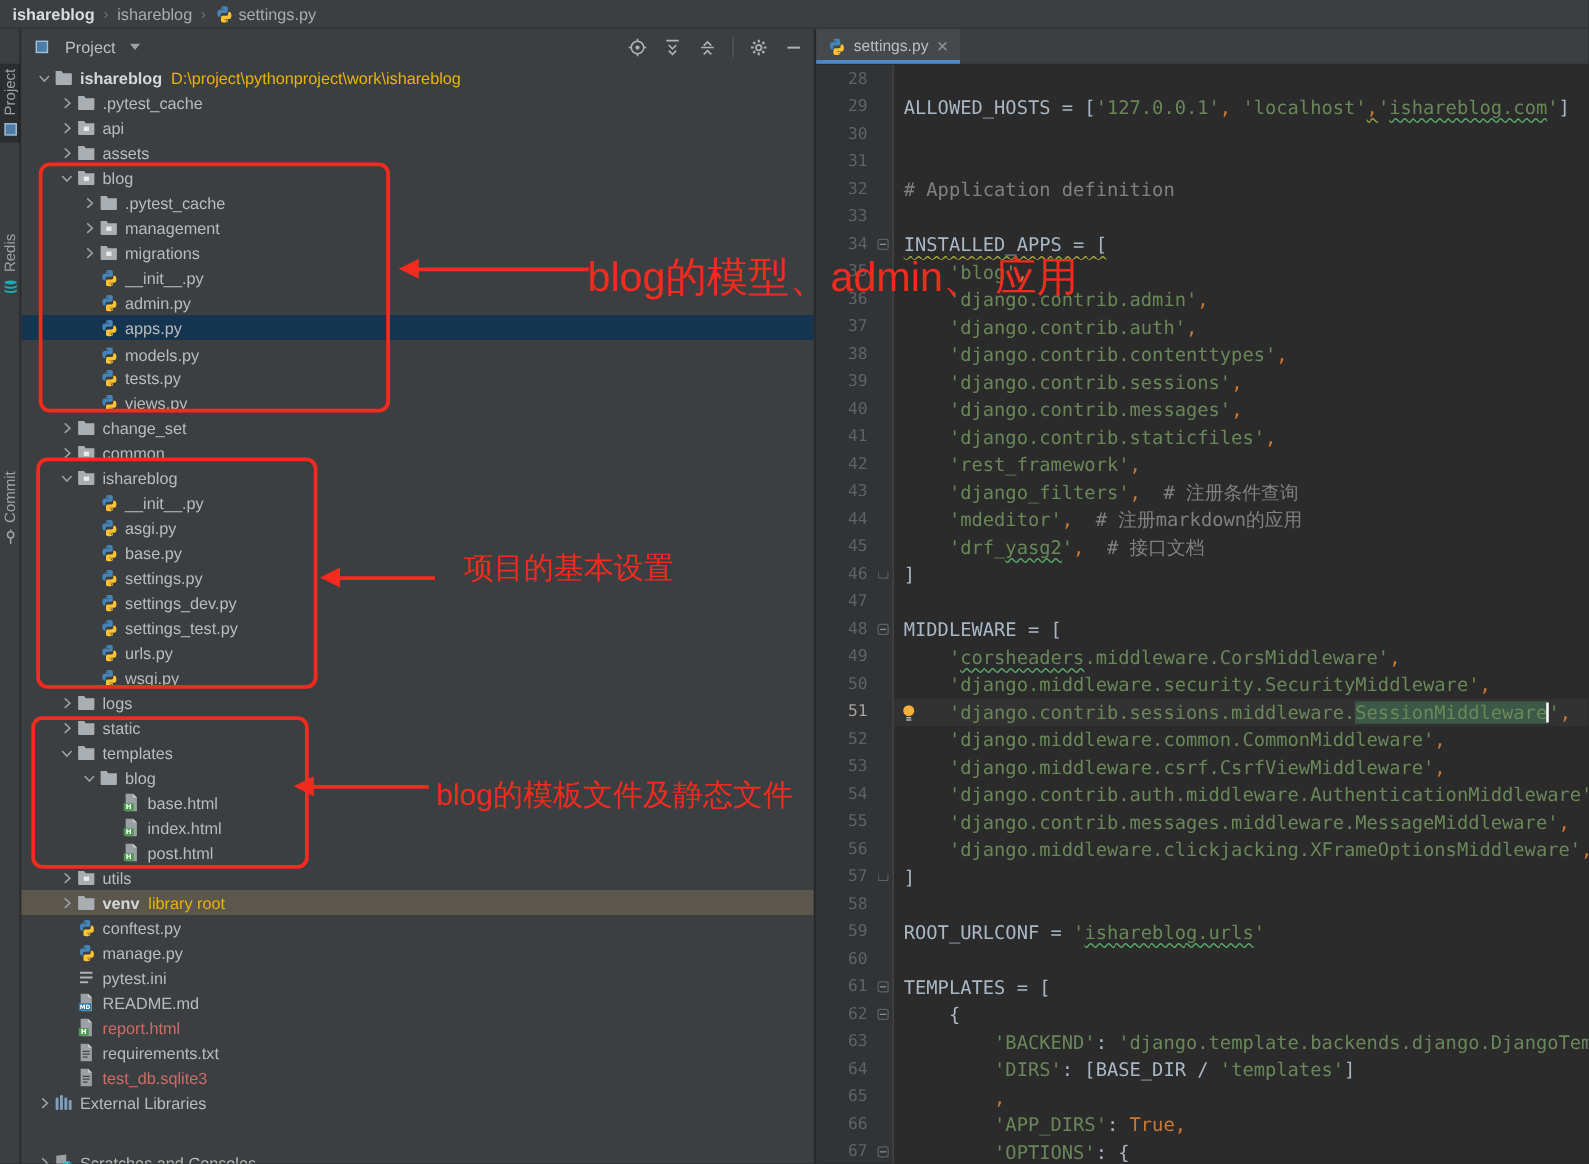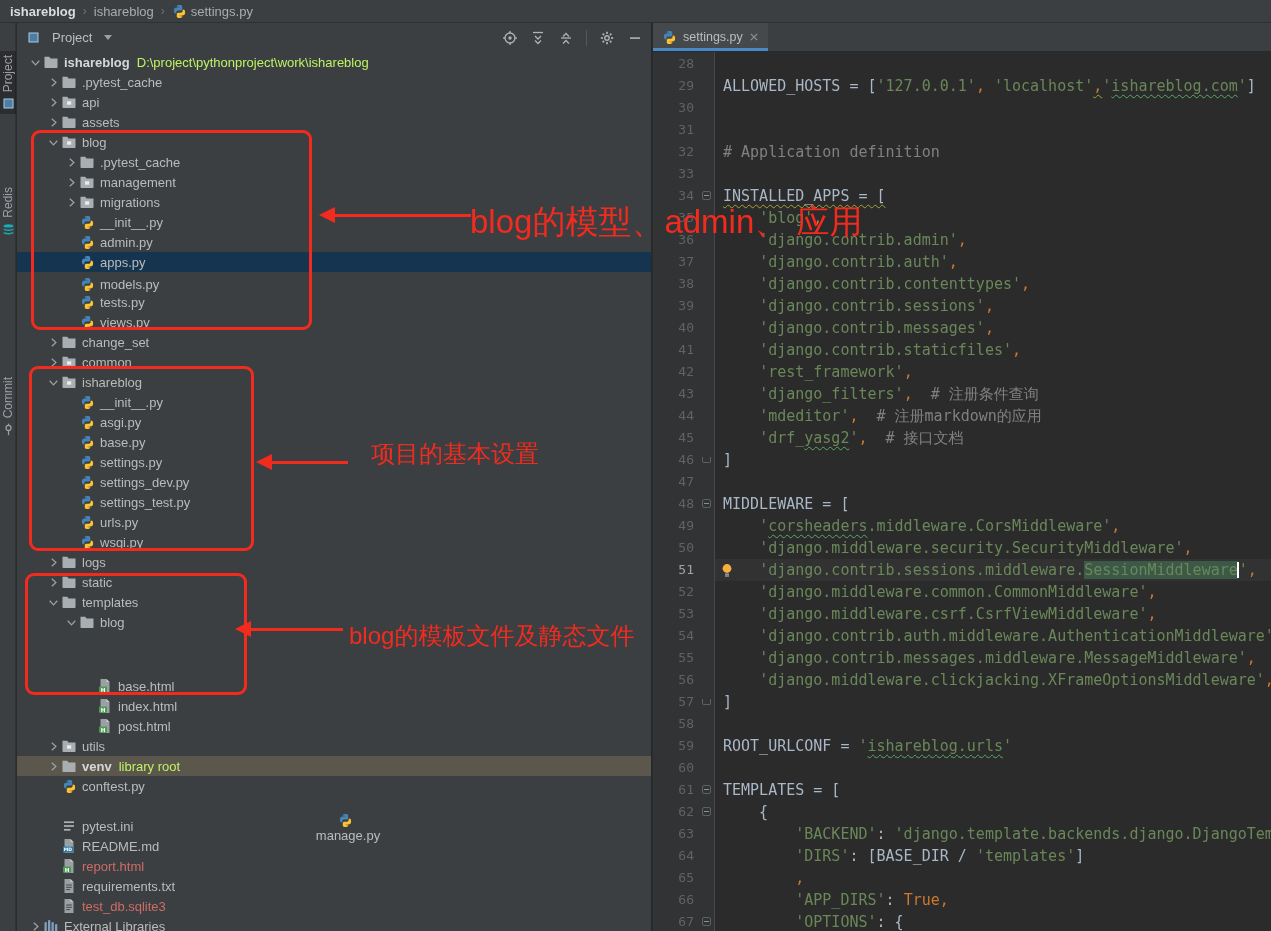--- a/index.html
+++ b/index.html
@@ -45,21 +45,21 @@
   #panel-actions .sep{width:1px;height:16px;background:#55585A}
   #tree{position:absolute;top:29px;left:0;right:0}
   .t-row{height:20px;display:flex;align-items:center;font-size:13px;color:#BBBBBB;white-space:nowrap}
   .t-row.sel{background:var(--selection-row)}
   .t-row.hl{background:var(--venv-row)}
   .t-ch{width:16px;height:16px;flex:none;display:flex;align-items:center;justify-content:center}
   .t-ch.exp svg{transform:rotate(90deg)}
   .t-ic{width:16px;height:16px;flex:none;margin:0 5px 0 0;display:flex;align-items:center;justify-content:center}
   .t-label.bold{font-weight:700;color:#D5D8DA}
   .t-label.red{color:var(--file-red)}
-  .t-extra{margin-left:7px;color:#bef264}
+  .t-extra{margin-left:7px;color:#eab308}
 
   
   #editor{position:absolute;left:653px;top:23px;right:0;bottom:0;background:var(--editor-bg)}
   #tabbar{height:29px;background:var(--panel-bg);display:flex;border-bottom:1px solid #282B2C}
   .tab{display:flex;align-items:center;gap:6px;padding:0 9px;background:#45494B;
     box-shadow:inset 0 -3px 0 var(--tab-underline);color:#BBBEC0;font-size:12.5px;cursor:pointer}
   .tab-close{display:flex;align-items:center;opacity:.8;cursor:pointer}
   #editor-body{position:absolute;top:29px;left:0;right:0;bottom:0;display:flex}
   #gutter{width:62px;background:var(--gutter-bg);border-right:1px solid #46484A;flex:none;padding-top:1px}
   .g-row{height:22px;position:relative;color:var(--line-number);
@@ -549,21 +549,21 @@
               <path d="M5.5 2.5l6 5.5-6 5.5" stroke="#9DA0A6" stroke-width="1.8" fill="none"></path>
             </svg>
           </span>
           <span class="t-ic">
             <svg width="16" height="16" viewBox="0 0 16 16">
               <path fill="#A9AEB2" d="M1.5 2.8h4.7l1.4 1.8h6.9v8.6a.8.8 0 0 1-.8.8H2.3a.8.8 0 0 1-.8-.8V2.8z"></path>
             </svg>
           </span>
           <span class="t-label">blog</span>
         </div>
-        <div class="t-row" style="padding-left: 64px; margin-top: 44px;">
+        <div class="t-row" style="padding-left: 64px;">
           <span class="t-ch"></span>
           <span class="t-ic">
             <svg width="16" height="16" viewBox="0 0 16 16">
               <path fill="#9AA0A3" d="M3.5 1h6l3 3v11h-9z"></path>
               <path fill="#C6CACD" d="M9.5 1l3 3h-3z"></path>
               <rect x="2" y="8.6" width="8" height="6" fill="#4C9A52"></rect>
               <text x="6" y="13.6" font-size="5.6" font-weight="bold" fill="#fff" text-anchor="middle" font-family="DejaVu Sans,sans-serif">H</text>
             </svg>
           </span>
           <span class="t-label">base.html</span>
@@ -623,21 +623,21 @@
         <div class="t-row" style="padding-left: 28px;">
           <span class="t-ch"></span>
           <span class="t-ic">
             <svg width="15" height="15" viewBox="0 0 16 16">
               <path fill="#4584B6" d="M7.9 1C4.9 1 5.1 2.3 5.1 2.3v1.4h2.9v.4H3.9S2 3.9 2 7s1.7 3 1.7 3h1V8.5s-.1-1.7 1.7-1.7h2.9s1.6 0 1.6-1.6V2.6S11.2 1 7.9 1zM6.3 1.9a.5.5 0 1 1 0 1 .5.5 0 0 1 0-1z"></path>
               <path fill="#FFC331" d="M8.1 15c3 0 2.8-1.3 2.8-1.3v-1.4H8v-.4h4.1S14 12.1 14 9s-1.7-3-1.7-3h-1v1.5s.1 1.7-1.7 1.7H6.7s-1.6 0-1.6 1.6v2.6S4.8 15 8.1 15zm1.6-.9a.5.5 0 1 1 0-1 .5.5 0 0 1 0 1z"></path>
             </svg>
           </span>
           <span class="t-label">conftest.py</span>
         </div>
-        <div class="t-row" style="padding-left: 28px; flex-direction: column;">
+        <div class="t-row" style="padding-left: 28px;">
           <span class="t-ch"></span>
           <span class="t-ic">
             <svg width="15" height="15" viewBox="0 0 16 16">
               <path fill="#4584B6" d="M7.9 1C4.9 1 5.1 2.3 5.1 2.3v1.4h2.9v.4H3.9S2 3.9 2 7s1.7 3 1.7 3h1V8.5s-.1-1.7 1.7-1.7h2.9s1.6 0 1.6-1.6V2.6S11.2 1 7.9 1zM6.3 1.9a.5.5 0 1 1 0 1 .5.5 0 0 1 0-1z"></path>
               <path fill="#FFC331" d="M8.1 15c3 0 2.8-1.3 2.8-1.3v-1.4H8v-.4h4.1S14 12.1 14 9s-1.7-3-1.7-3h-1v1.5s.1 1.7-1.7 1.7H6.7s-1.6 0-1.6 1.6v2.6S4.8 15 8.1 15zm1.6-.9a.5.5 0 1 1 0-1 .5.5 0 0 1 0 1z"></path>
             </svg>
           </span>
           <span class="t-label">manage.py</span>
         </div>
         <div class="t-row" style="padding-left: 28px;">

